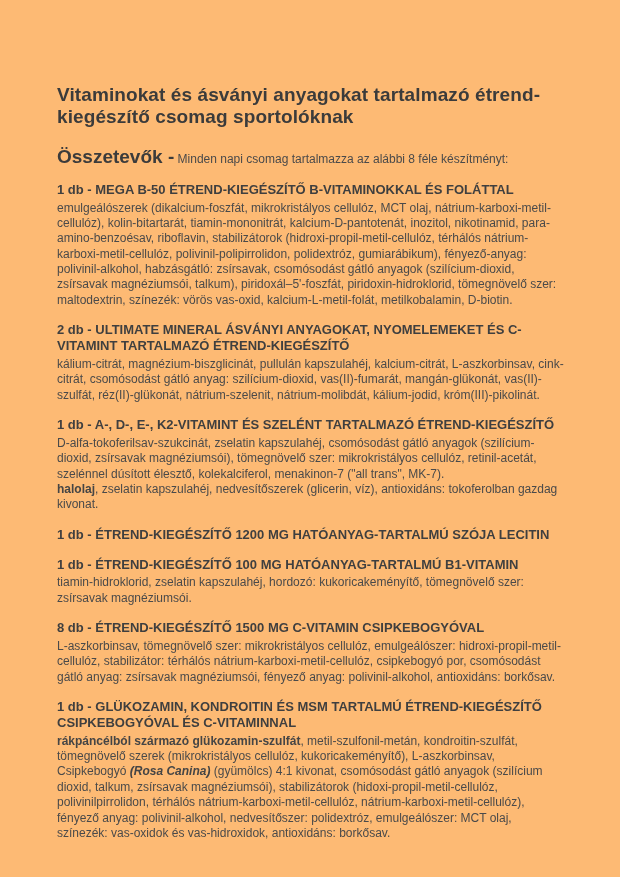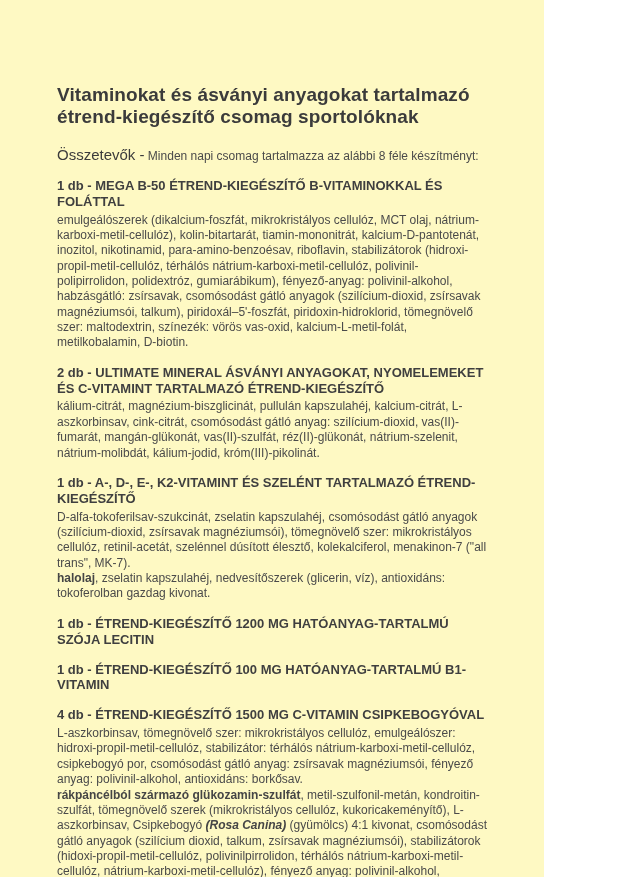--- a/index.html
+++ b/index.html
@@ -1,37 +1,37 @@
 <!DOCTYPE html>
 <html lang="hu"><head>
 <meta charset="utf-8">
 <style>
   html, body { margin: 0; padding: 0; background: #ffffff; }
   .page {
-    width: 544px;
+    width: 620px;
     height: 877px;
     box-sizing: border-box;
     padding: 84px 55px 0 57px;
-    background: #fef9c3;
+    background: #fdba74;
     font-family: "Liberation Sans", sans-serif;
     color: #4a4a4a;
     overflow: hidden;
   }
   h1.title {
     font-size: 19px;
     line-height: 1.18;
     font-weight: bold;
     color: #3b3b3b;
     margin: 0 0 17px 0;
     letter-spacing: 0.1px;
   }
   p.intro { margin: 0 0 12px 0; }
   .intro-label {
-    font-size: 15px;
-    font-weight: normal;
+    font-size: 19px;
+    font-weight: bold;
     color: #3b3b3b;
     text-align: right;
   }
   .intro-text { font-size: 12px; color: #4a4a4a; }
   section.item h2 {
     font-size: 13px;
     line-height: 1.22;
     font-weight: bold;
     color: #3f3f3f;
     margin: 14px 0 3px 0;
@@ -72,24 +72,26 @@
   <section class="item">
     <p><strong>halolaj</strong><span>, zselatin kapszulahéj, nedvesítőszerek (glicerin, víz), antioxidáns: tokoferolban gazdag kivonat.</span></p>
   </section>
 
   <section class="item">
     <h2>1 db - ÉTREND-KIEGÉSZÍTŐ 1200 MG HATÓANYAG-TARTALMÚ SZÓJA LECITIN</h2>
   </section>
 
   <section class="item">
     <h2>1 db - ÉTREND-KIEGÉSZÍTŐ 100 MG HATÓANYAG-TARTALMÚ B1-VITAMIN</h2>
+    <p><strong></strong><span>tiamin-hidroklorid, zselatin kapszulahéj, hordozó: kukoricakeményítő, tömegnövelő szer: zsírsavak magnéziumsói.</span></p>
   </section>
 
   <section class="item">
-    <h2>4 db - ÉTREND-KIEGÉSZÍTŐ 1500 MG C-VITAMIN CSIPKEBOGYÓVAL</h2>
+    <h2>8 db - ÉTREND-KIEGÉSZÍTŐ 1500 MG C-VITAMIN CSIPKEBOGYÓVAL</h2>
     <p><strong></strong><span>L-aszkorbinsav, tömegnövelő szer: mikrokristályos cellulóz, emulgeálószer: hidroxi-propil-metil-cellulóz, stabilizátor: térhálós nátrium-karboxi-metil-cellulóz, csipkebogyó por, csomósodást gátló anyag: zsírsavak magnéziumsói, fényező anyag: polivinil-alkohol, antioxidáns: borkősav.</span></p>
   </section>
 
   <section class="item">
+    <h2>1 db - GLÜKOZAMIN, KONDROITIN ÉS MSM TARTALMÚ ÉTREND-KIEGÉSZÍTŐ CSIPKEBOGYÓVAL ÉS C-VITAMINNAL</h2>
     <p><strong>rákpáncélból származó glükozamin-szulfát</strong><span>, metil-szulfonil-metán, kondroitin-szulfát, tömegnövelő szerek (mikrokristályos cellulóz, kukoricakeményítő), L-aszkorbinsav, Csipkebogyó </span><strong class="latin">(Rosa Canina)</strong><span> (gyümölcs) 4:1 kivonat, csomósodást gátló anyagok (szilícium dioxid, talkum, zsírsavak magnéziumsói), stabilizátorok (hidoxi-propil-metil-cellulóz, polivinilpirrolidon, térhálós nátrium-karboxi-metil-cellulóz, nátrium-karboxi-metil-cellulóz), fényező anyag: polivinil-alkohol, nedvesítőszer: polidextróz, emulgeálószer: MCT olaj, színezék: vas-oxidok és vas-hidroxidok, antioxidáns: borkősav.</span></p>
   </section>
 
 </div>
 
 </body></html>

